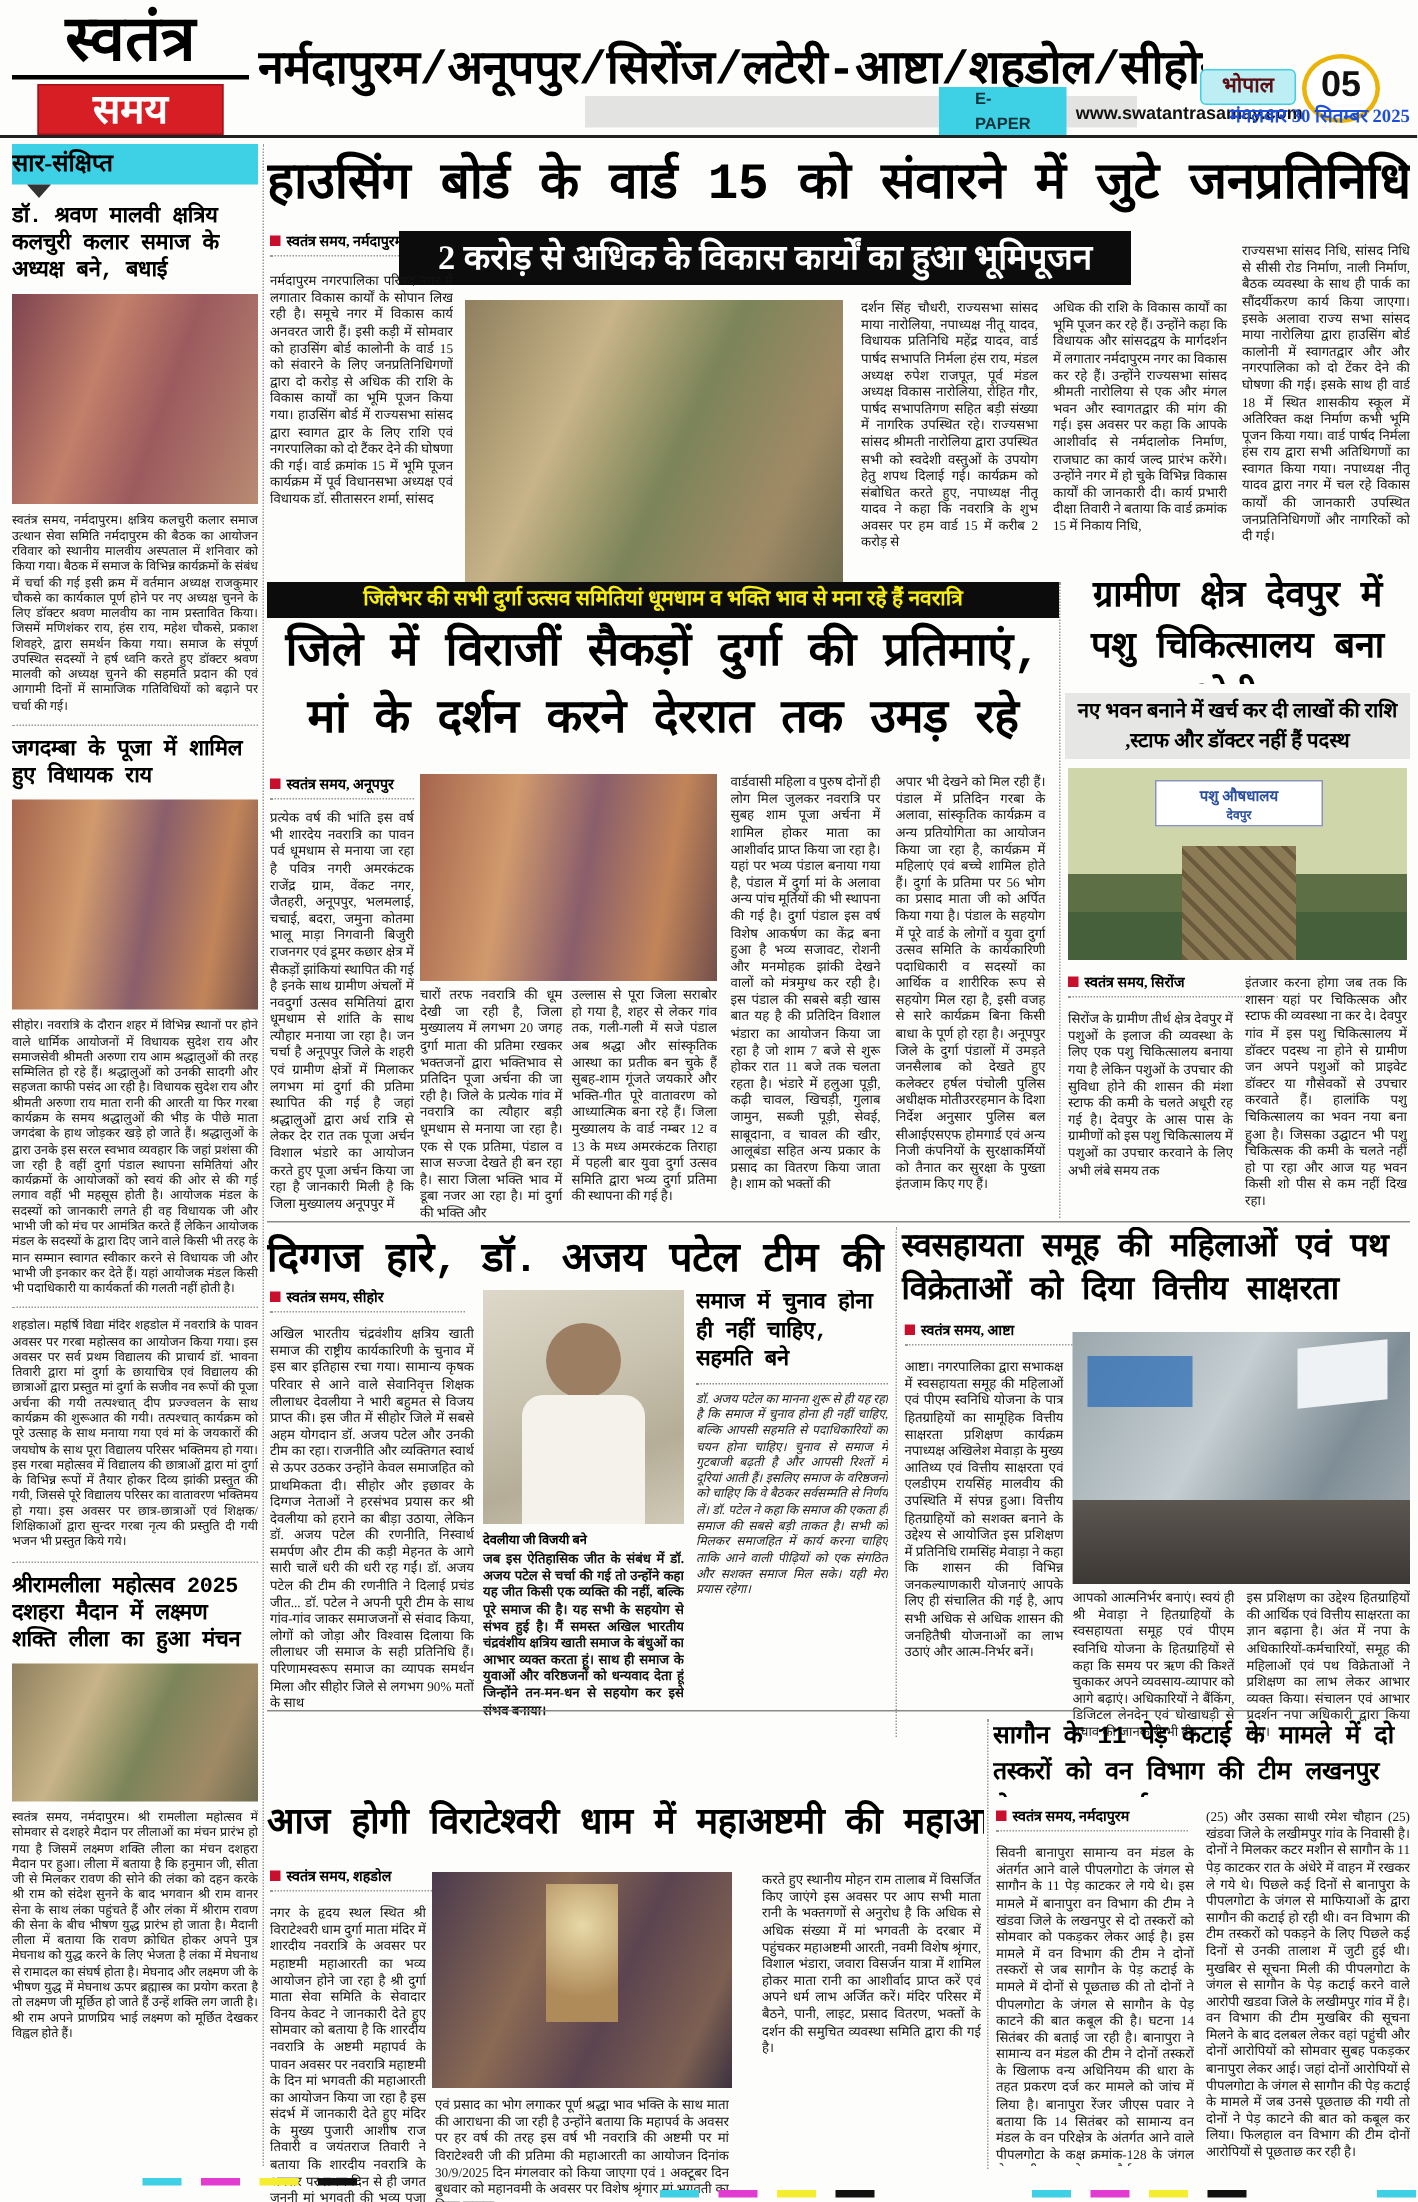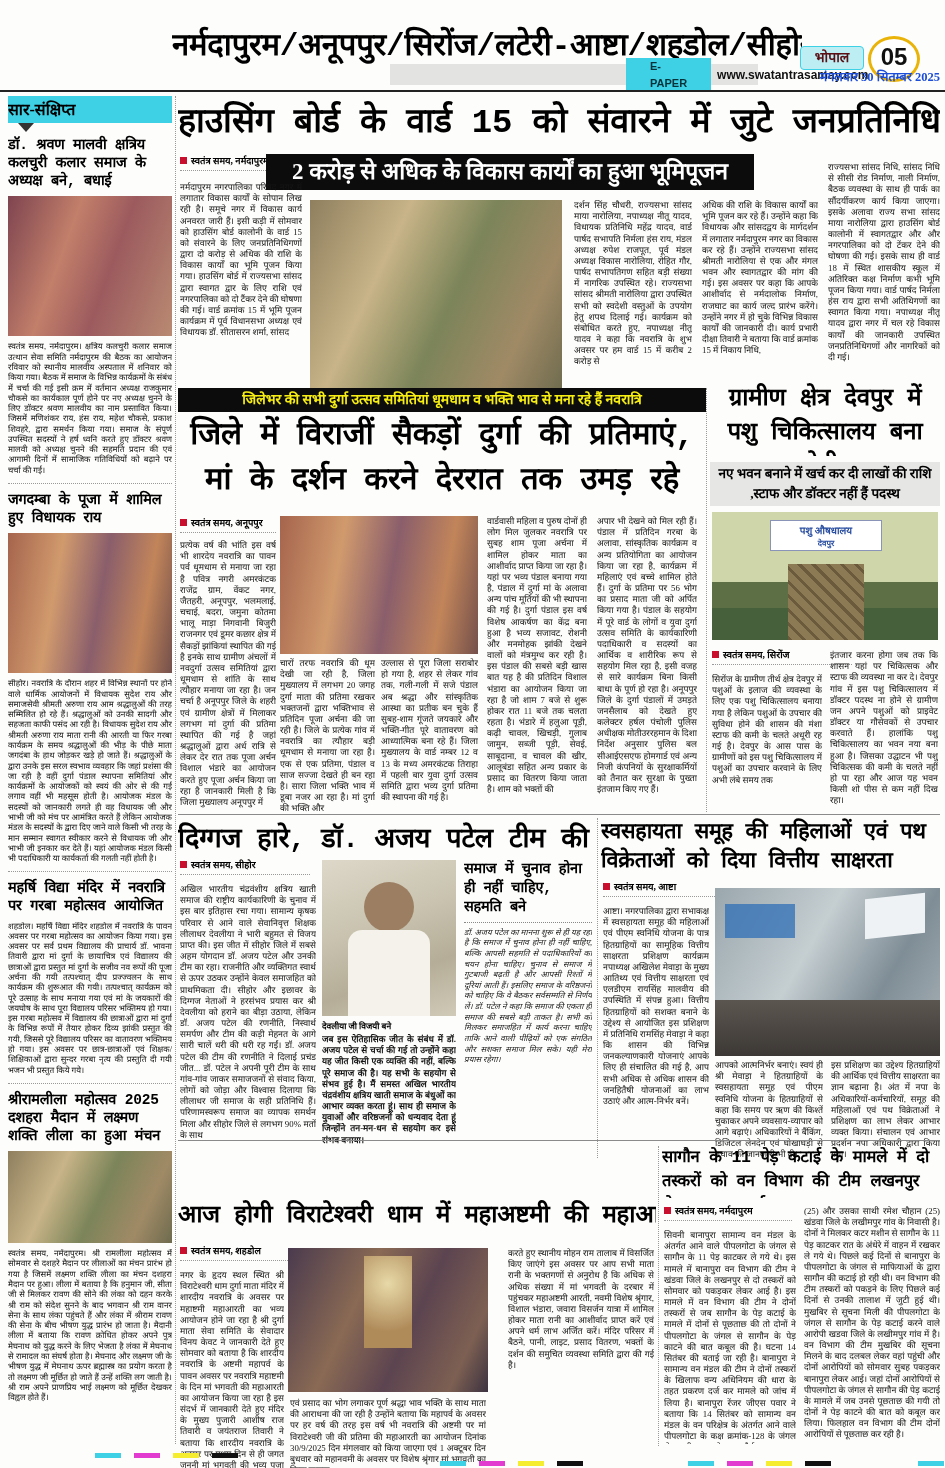--- a/index.html
+++ b/index.html
@@ -25,20 +25,24 @@
   .graybar{background:#e6e6e4;color:#000;font-weight:700;text-align:center;font-family:"Liberation Serif",serif}
   .mark{height:5px;width:26px;display:inline-block;margin-right:13px}
   .caption{font:bold 8.5px "Liberation Serif",serif;color:#000}
   .quote{font:italic 8.2px/1.3 "Liberation Serif",serif;text-align:justify;color:#222;overflow:hidden}
 </style>
 </head>
 <body>
 
 <div class="page">
 
+  <div class="abs" style="left:8px;top:6px;width:158px;height:82px;text-align:center">
+    <div style="font:900 42px/1 'Liberation Serif',serif;color:#000;border-bottom:3px solid #000;padding-bottom:2px">स्वतंत्र</div>
+    <div style="background:#d81e25;color:#fff;font:900 27px/1.2 'Liberation Serif',serif;width:122px;margin:3px auto 0;border:1px solid #9e1118">समय</div>
+  </div>
   <div class="abs hl" style="left:172px;top:22px;width:630px;font-size:31px;white-space:nowrap;overflow:hidden">नर्मदापुरम/अनूपपुर/सिरोंज/लटेरी-आष्टा/शहडोल/सीहोर</div>
   <div class="abs" style="left:800px;top:46px;width:62px;height:22px;background:#bdeef4;border:1px solid #3ed0e4;border-radius:4px;text-align:center;font:bold 14px/22px 'Liberation Serif',serif;color:#5a0f14">भोपाल</div>
   <div class="abs" style="left:868px;top:36px;width:46px;height:40px;border:3px solid #eab308;border-radius:50%;background:#fff;text-align:center;font:900 24px/36px 'Liberation Sans',sans-serif;color:#111">05</div>
   <div class="abs" style="left:390px;top:64px;width:368px;height:21px;background:#e3e3e1;display:flex;align-items:center">
     <span style="background:#3ed0e4;color:#06333a;font:bold 11px/17px 'Liberation Sans',sans-serif;padding:0 24px;margin-left:236px">E-PAPER</span>
     <span style="font:bold 12px 'Liberation Sans',sans-serif;color:#111;margin-left:6px">www.swatantrasamay.com</span>
   </div>
   <div class="abs" style="left:790px;top:68px;width:150px;text-align:right;font:bold 12.5px 'Liberation Serif',serif;color:#1d4ed8">मंगलवार 30 सितम्बर 2025</div>
   <div class="abs" style="left:0;top:90px;width:945px;height:2px;background:#222"></div>
 
@@ -52,21 +56,20 @@
       <div class="sbody">स्वतंत्र समय, नर्मदापुरम। क्षत्रिय कलचुरी कलार समाज उत्थान सेवा समिति नर्मदापुरम की बैठक का आयोजन रविवार को स्थानीय मालवीय अस्पताल में शनिवार को किया गया। बैठक में समाज के विभिन्न कार्यक्रमों के संबंध में चर्चा की गई इसी क्रम में वर्तमान अध्यक्ष राजकुमार चौकसे का कार्यकाल पूर्ण होने पर नए अध्यक्ष चुनने के लिए डॉक्टर श्रवण मालवीय का नाम प्रस्तावित किया। जिसमें मणिशंकर राय, हंस राय, महेश चौकसे, प्रकाश शिवहरे, द्वारा समर्थन किया गया। समाज के संपूर्ण उपस्थित सदस्यों ने हर्ष ध्वनि करते हुए डॉक्टर श्रवण मालवी को अध्यक्ष चुनने की सहमति प्रदान की एवं आगामी दिनों में सामाजिक गतिविधियों को बढ़ाने पर चर्चा की गई।</div>
     </div>
 
     <div style="border-bottom:1px dotted #999;padding-bottom:7px;margin-bottom:7px">
       <div class="hl" style="font-size:14.5px;line-height:1.25;margin:2px 0 6px">जगदम्बा के पूजा में शामिल हुए विधायक राय</div>
       <div class="ph ph-pandal" style="position:relative;width:164px;height:140px;margin-bottom:6px"></div>
       <div class="sbody">सीहोर। नवरात्रि के दौरान शहर में विभिन्न स्थानों पर होने वाले धार्मिक आयोजनों में विधायक सुदेश राय और समाजसेवी श्रीमती अरुणा राय आम श्रद्धालुओं की तरह सम्मिलित हो रहे हैं। श्रद्धालुओं को उनकी सादगी और सहजता काफी पसंद आ रही है। विधायक सुदेश राय और श्रीमती अरुणा राय माता रानी की आरती या फिर गरबा कार्यक्रम के समय श्रद्धालुओं की भीड़ के पीछे माता जगदंबा के हाथ जोड़कर खड़े हो जाते हैं। श्रद्धालुओं के द्वारा उनके इस सरल स्वभाव व्यवहार कि जहां प्रशंसा की जा रही है वहीं दुर्गा पंडाल स्थापना समितियां और कार्यक्रमों के आयोजकों को स्वयं की ओर से की गई लगाव वहीं भी महसूस होती है। आयोजक मंडल के सदस्यों को जानकारी लगते ही वह विधायक जी और भाभी जी को मंच पर आमंत्रित करते हैं लेकिन आयोजक मंडल के सदस्यों के द्वारा दिए जाने वाले किसी भी तरह के मान सम्मान स्वागत स्वीकार करने से विधायक जी और भाभी जी इनकार कर देते हैं। यहां आयोजक मंडल किसी भी पदाधिकारी या कार्यकर्ता की गलती नहीं होती है।</div>
     </div>
 
     <div style="border-bottom:1px dotted #999;padding-bottom:7px;margin-bottom:7px">
-      <div class="hl" style="font-size:14.5px;line-height:1.25;margin:2px 0 6px">महर्षि विद्या मंदिर में नवरात्रि पर गरबा महोत्सव आयोजित</div>
       <div class="sbody">शहडोल। महर्षि विद्या मंदिर शहडोल में नवरात्रि के पावन अवसर पर गरबा महोत्सव का आयोजन किया गया। इस अवसर पर सर्व प्रथम विद्यालय की प्राचार्य डॉ. भावना तिवारी द्वारा मां दुर्गा के छायाचित्र एवं विद्यालय की छात्राओं द्वारा प्रस्तुत मां दुर्गा के सजीव नव रूपों की पूजा अर्चना की गयी तत्पश्चात् दीप प्रज्ज्वलन के साथ कार्यक्रम की शुरूआत की गयी। तत्पश्चात् कार्यक्रम को पूरे उत्साह के साथ मनाया गया एवं मां के जयकारों की जयघोष के साथ पूरा विद्यालय परिसर भक्तिमय हो गया। इस गरबा महोत्सव में विद्यालय की छात्राओं द्वारा मां दुर्गा के विभिन्न रूपों में तैयार होकर दिव्य झांकी प्रस्तुत की गयी, जिससे पूरे विद्यालय परिसर का वातावरण भक्तिमय हो गया। इस अवसर पर छात्र-छात्राओं एवं शिक्षक/शिक्षिकाओं द्वारा सुन्दर गरबा नृत्य की प्रस्तुति दी गयी भजन भी प्रस्तुत किये गये।</div>
     </div>
 
     <div>
       <div class="hl" style="font-size:14.5px;line-height:1.25;margin:2px 0 6px">श्रीरामलीला महोत्सव 2025 दशहरा मैदान में लक्ष्मण शक्ति लीला का हुआ मंचन</div>
       <div class="ph ph-warm" style="position:relative;width:164px;height:92px;margin-bottom:6px"></div>
       <div class="sbody">स्वतंत्र समय, नर्मदापुरम। श्री रामलीला महोत्सव में सोमवार से दशहरे मैदान पर लीलाओं का मंचन प्रारंभ हो गया है जिसमें लक्ष्मण शक्ति लीला का मंचन दशहरा मैदान पर हुआ। लीला में बताया है कि हनुमान जी, सीता जी से मिलकर रावण की सोने की लंका को दहन करके श्री राम को संदेश सुनने के बाद भगवान श्री राम वानर सेना के साथ लंका पहुंचते हैं और लंका में श्रीराम रावण की सेना के बीच भीषण युद्ध प्रारंभ हो जाता है। मैदानी लीला में बताया कि रावण क्रोधित होकर अपने पुत्र मेघनाथ को युद्ध करने के लिए भेजता है लंका में मेघनाथ से रामादल का संघर्ष होता है। मेघनाद और लक्ष्मण जी के भीषण युद्ध में मेघनाथ ऊपर ब्रह्मास्त्र का प्रयोग करता है तो लक्ष्मण जी मूर्छित हो जाते हैं उन्हें शक्ति लग जाती है। श्री राम अपने प्राणप्रिय भाई लक्ष्मण को मूर्छित देखकर विह्वल होते हैं।</div>
     </div>
   </div>
 

